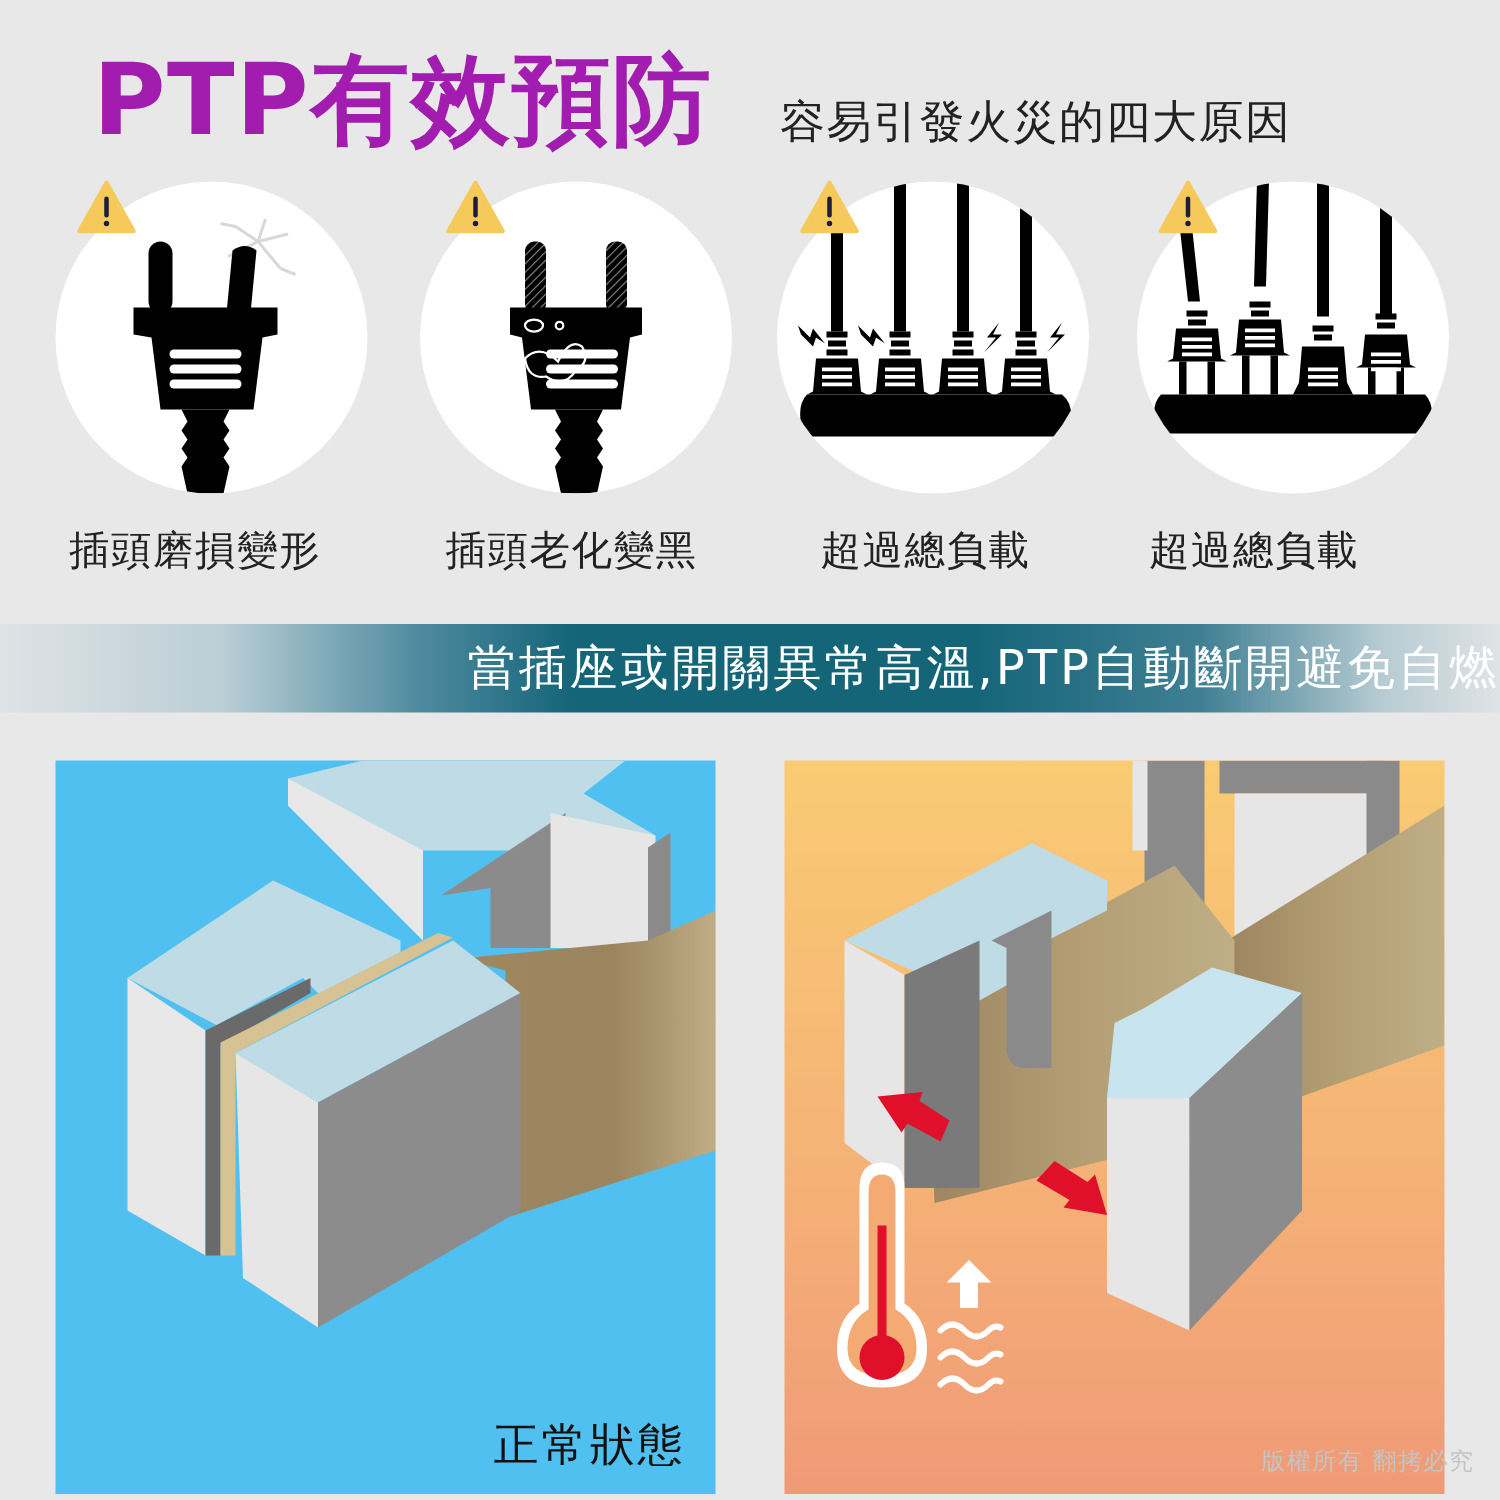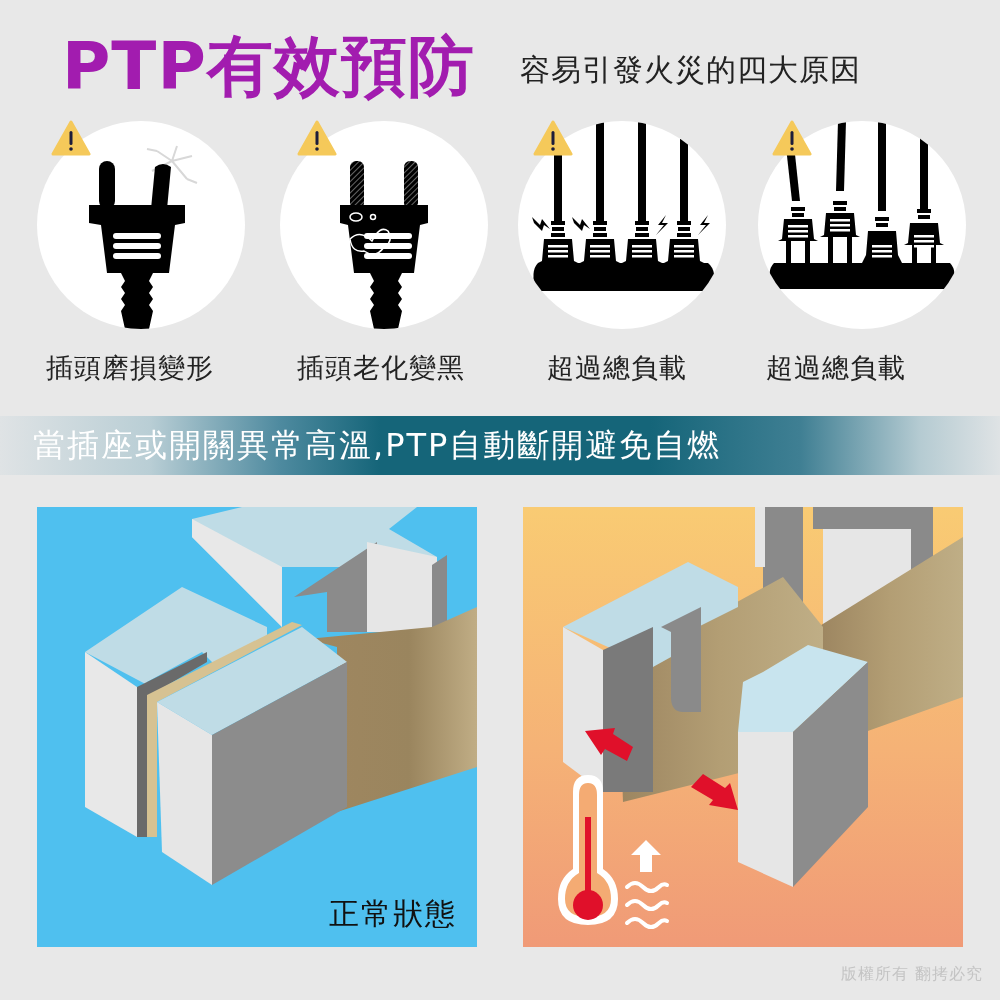--- a/index.html
+++ b/index.html
@@ -1,25 +1,25 @@
 <!DOCTYPE html>
 <html><head>
 <meta charset="utf-8">
 <style>
   html,body{margin:0;padding:0;}
   body{width:1000px;height:1000px;background:#e8e8e8;position:relative;overflow:hidden;font-family:"DejaVu Sans","Liberation Sans",sans-serif;}
   .title{position:absolute;left:62px;top:22px;font-size:66px;font-weight:bold;color:#a21caf;letter-spacing:1px;line-height:90px;}
-  .subtitle{position:absolute;left:520px;top:48px;font-size:30px;color:#222;line-height:44px;letter-spacing:1px;}
+  .subtitle{position:absolute;left:520px;top:60px;font-size:30px;color:#222;line-height:44px;letter-spacing:1px;}
   .circle{position:absolute;width:208px;height:208px;border-radius:50%;background:#fff;top:121px;overflow:hidden;}
   .warn{position:absolute;width:40px;height:36px;top:120px;}
   .cause-label{position:absolute;top:348px;font-size:27px;color:#222;line-height:40px;letter-spacing:1px;}
   .banner{position:absolute;left:0;top:416px;width:1000px;height:59px;
     background:linear-gradient(90deg,#dfe3e5 0%,#b9ced5 15%,#4e8a9f 28%,#156579 38%,#156579 65%,#3f7f93 80%,#b5cbd2 92%,#dfe3e5 100%);}
-  .banner-text{position:absolute;left:0;width:1000px;top:0;text-align:left;color:#fff;font-size:32px;line-height:59px;letter-spacing:2px;padding-left:33px;box-sizing:border-box;}
-  .panel{position:absolute;top:507px;width:440px;height:440px;overflow:hidden;}
+  .banner-text{position:absolute;left:0;width:1000px;top:0;text-align:right;color:#fff;font-size:32px;line-height:59px;letter-spacing:2px;padding-left:33px;box-sizing:border-box;}
+  .panel{position:absolute;top:507px;width:440px;height:489px;overflow:hidden;}
   .panel-left{left:37px;background:#4fc0ef;}
   .panel-right{left:523px;background:linear-gradient(180deg,#f9cb73 0%,#f5b276 55%,#f09a77 100%);}
   .panel-label{position:absolute;right:20px;bottom:12px;font-size:30px;color:#111;letter-spacing:2px;}
   .copyright{position:absolute;right:17px;top:964px;font-size:16px;color:#c4c4c4;letter-spacing:1px;}
   svg{display:block;}
 </style>
 </head>
 <body>
 
 <div class="title">PTP有效預防</div>

